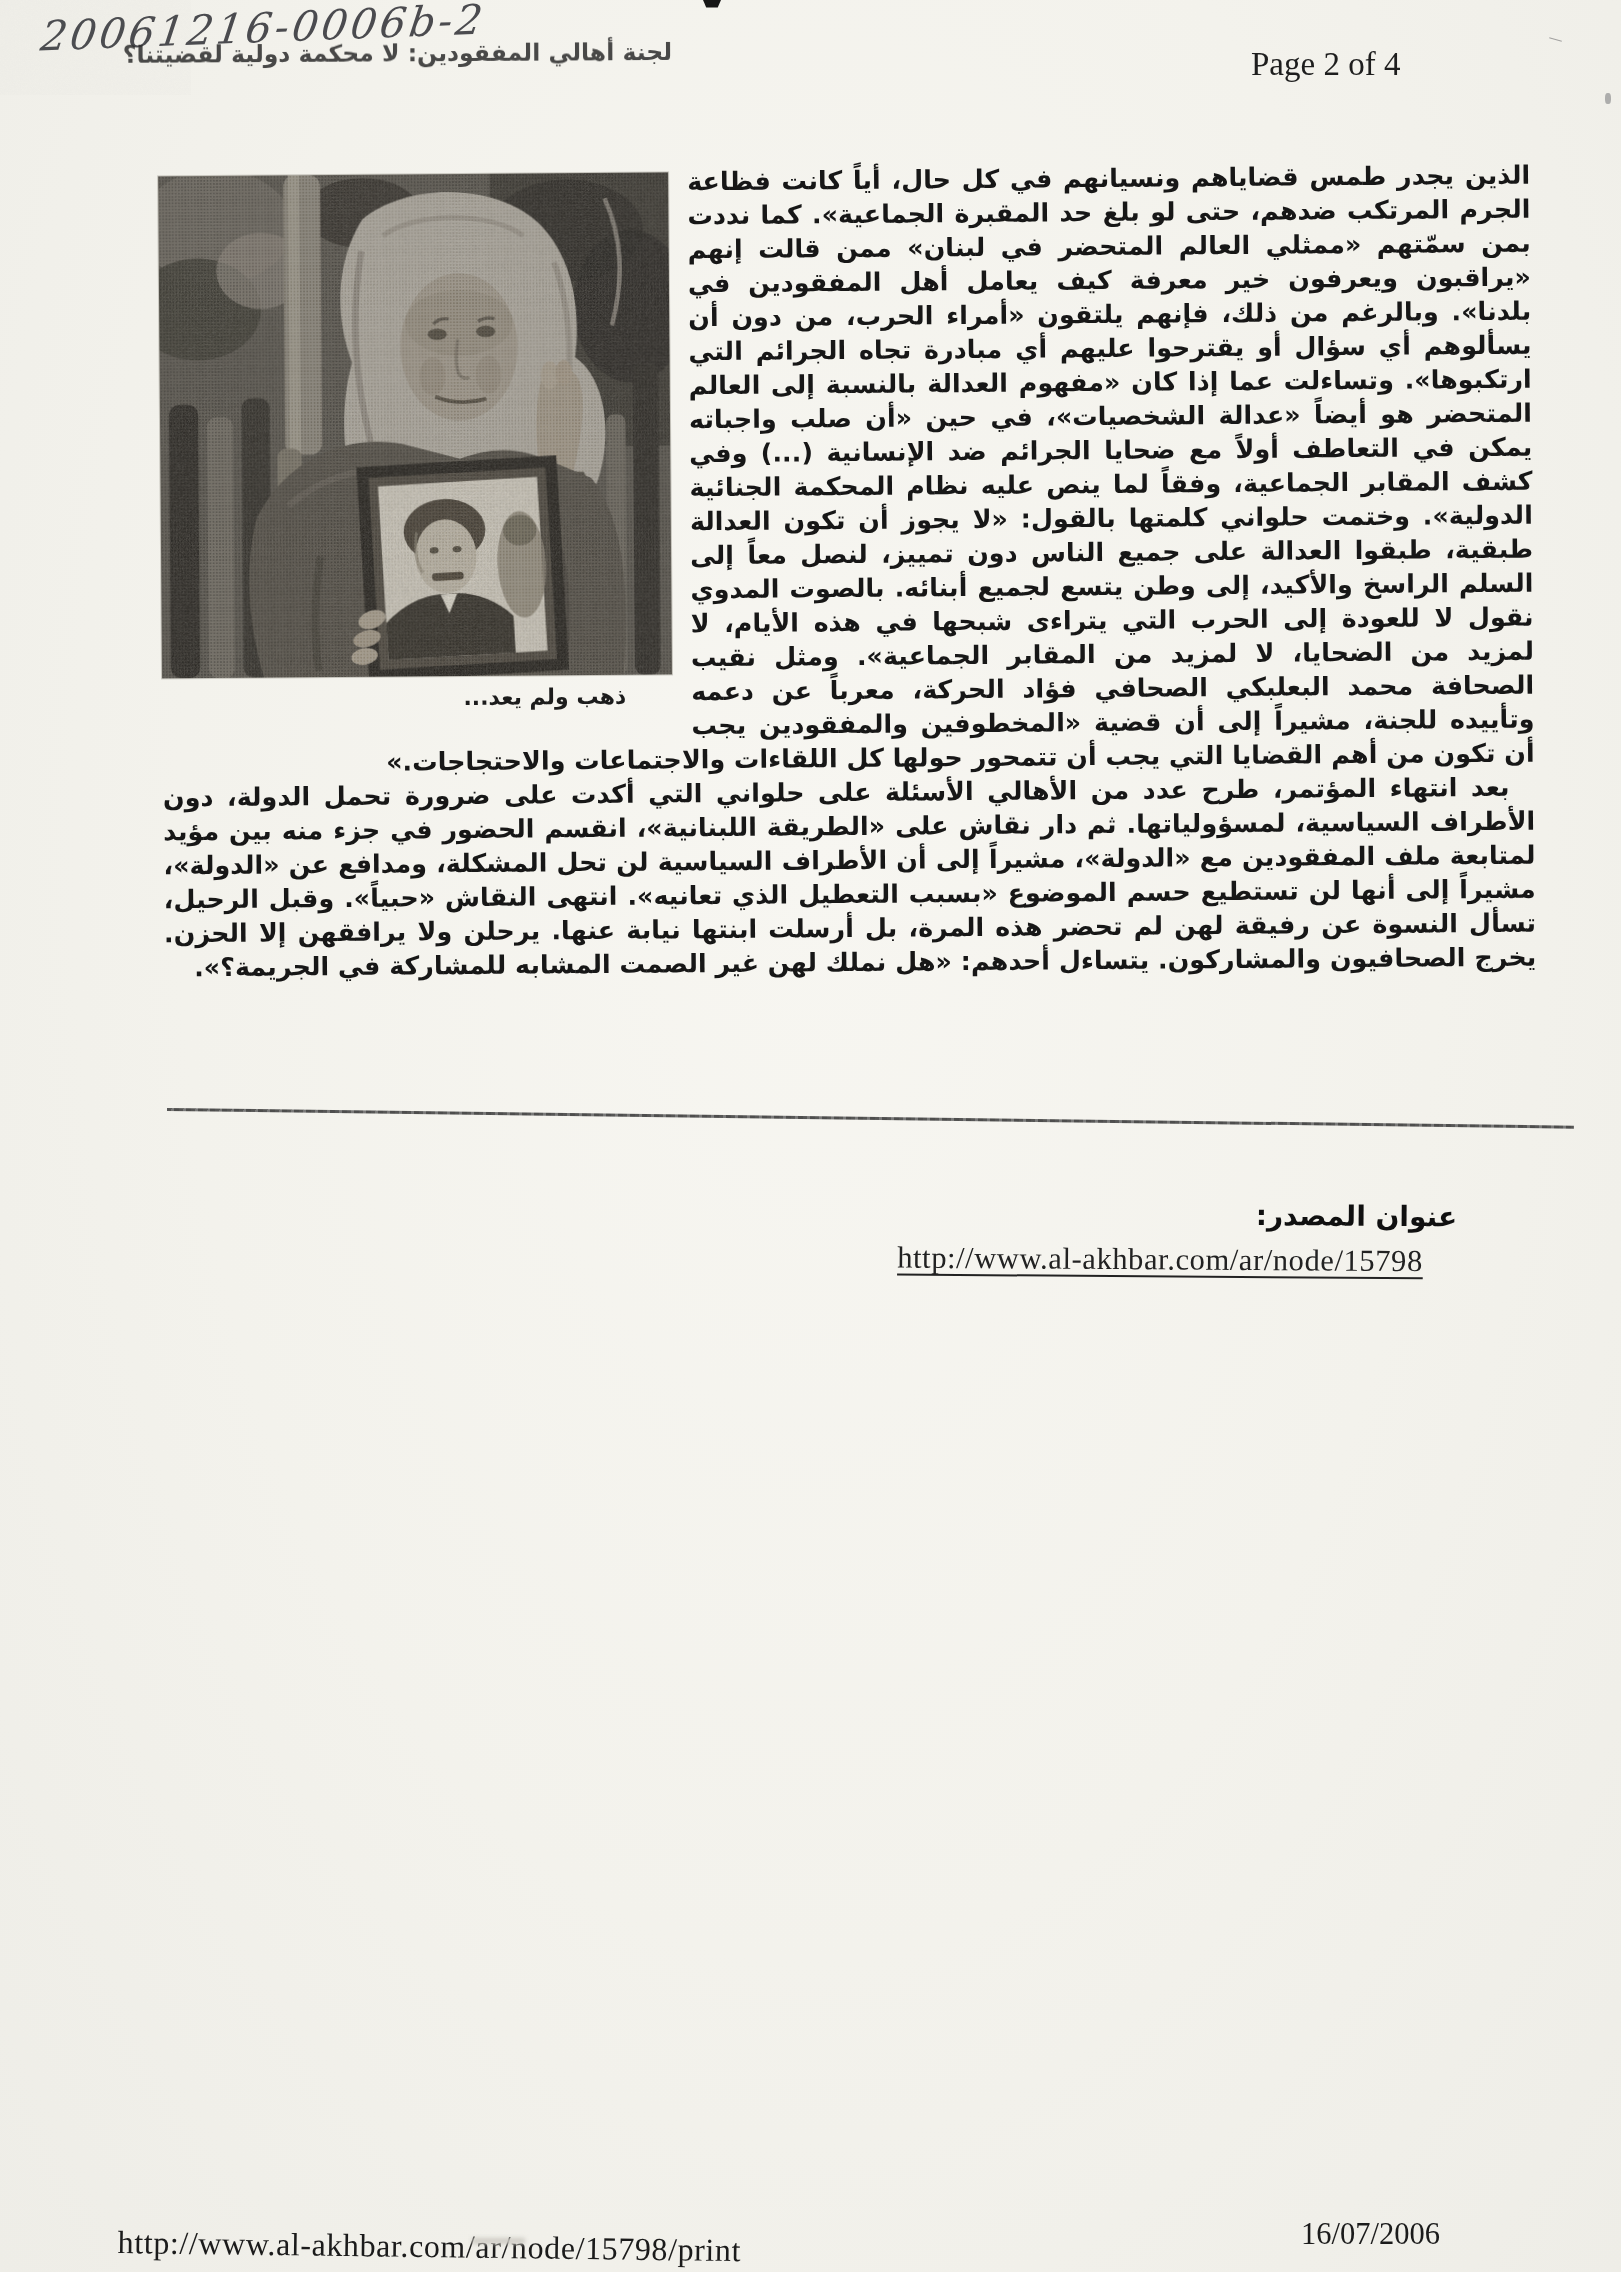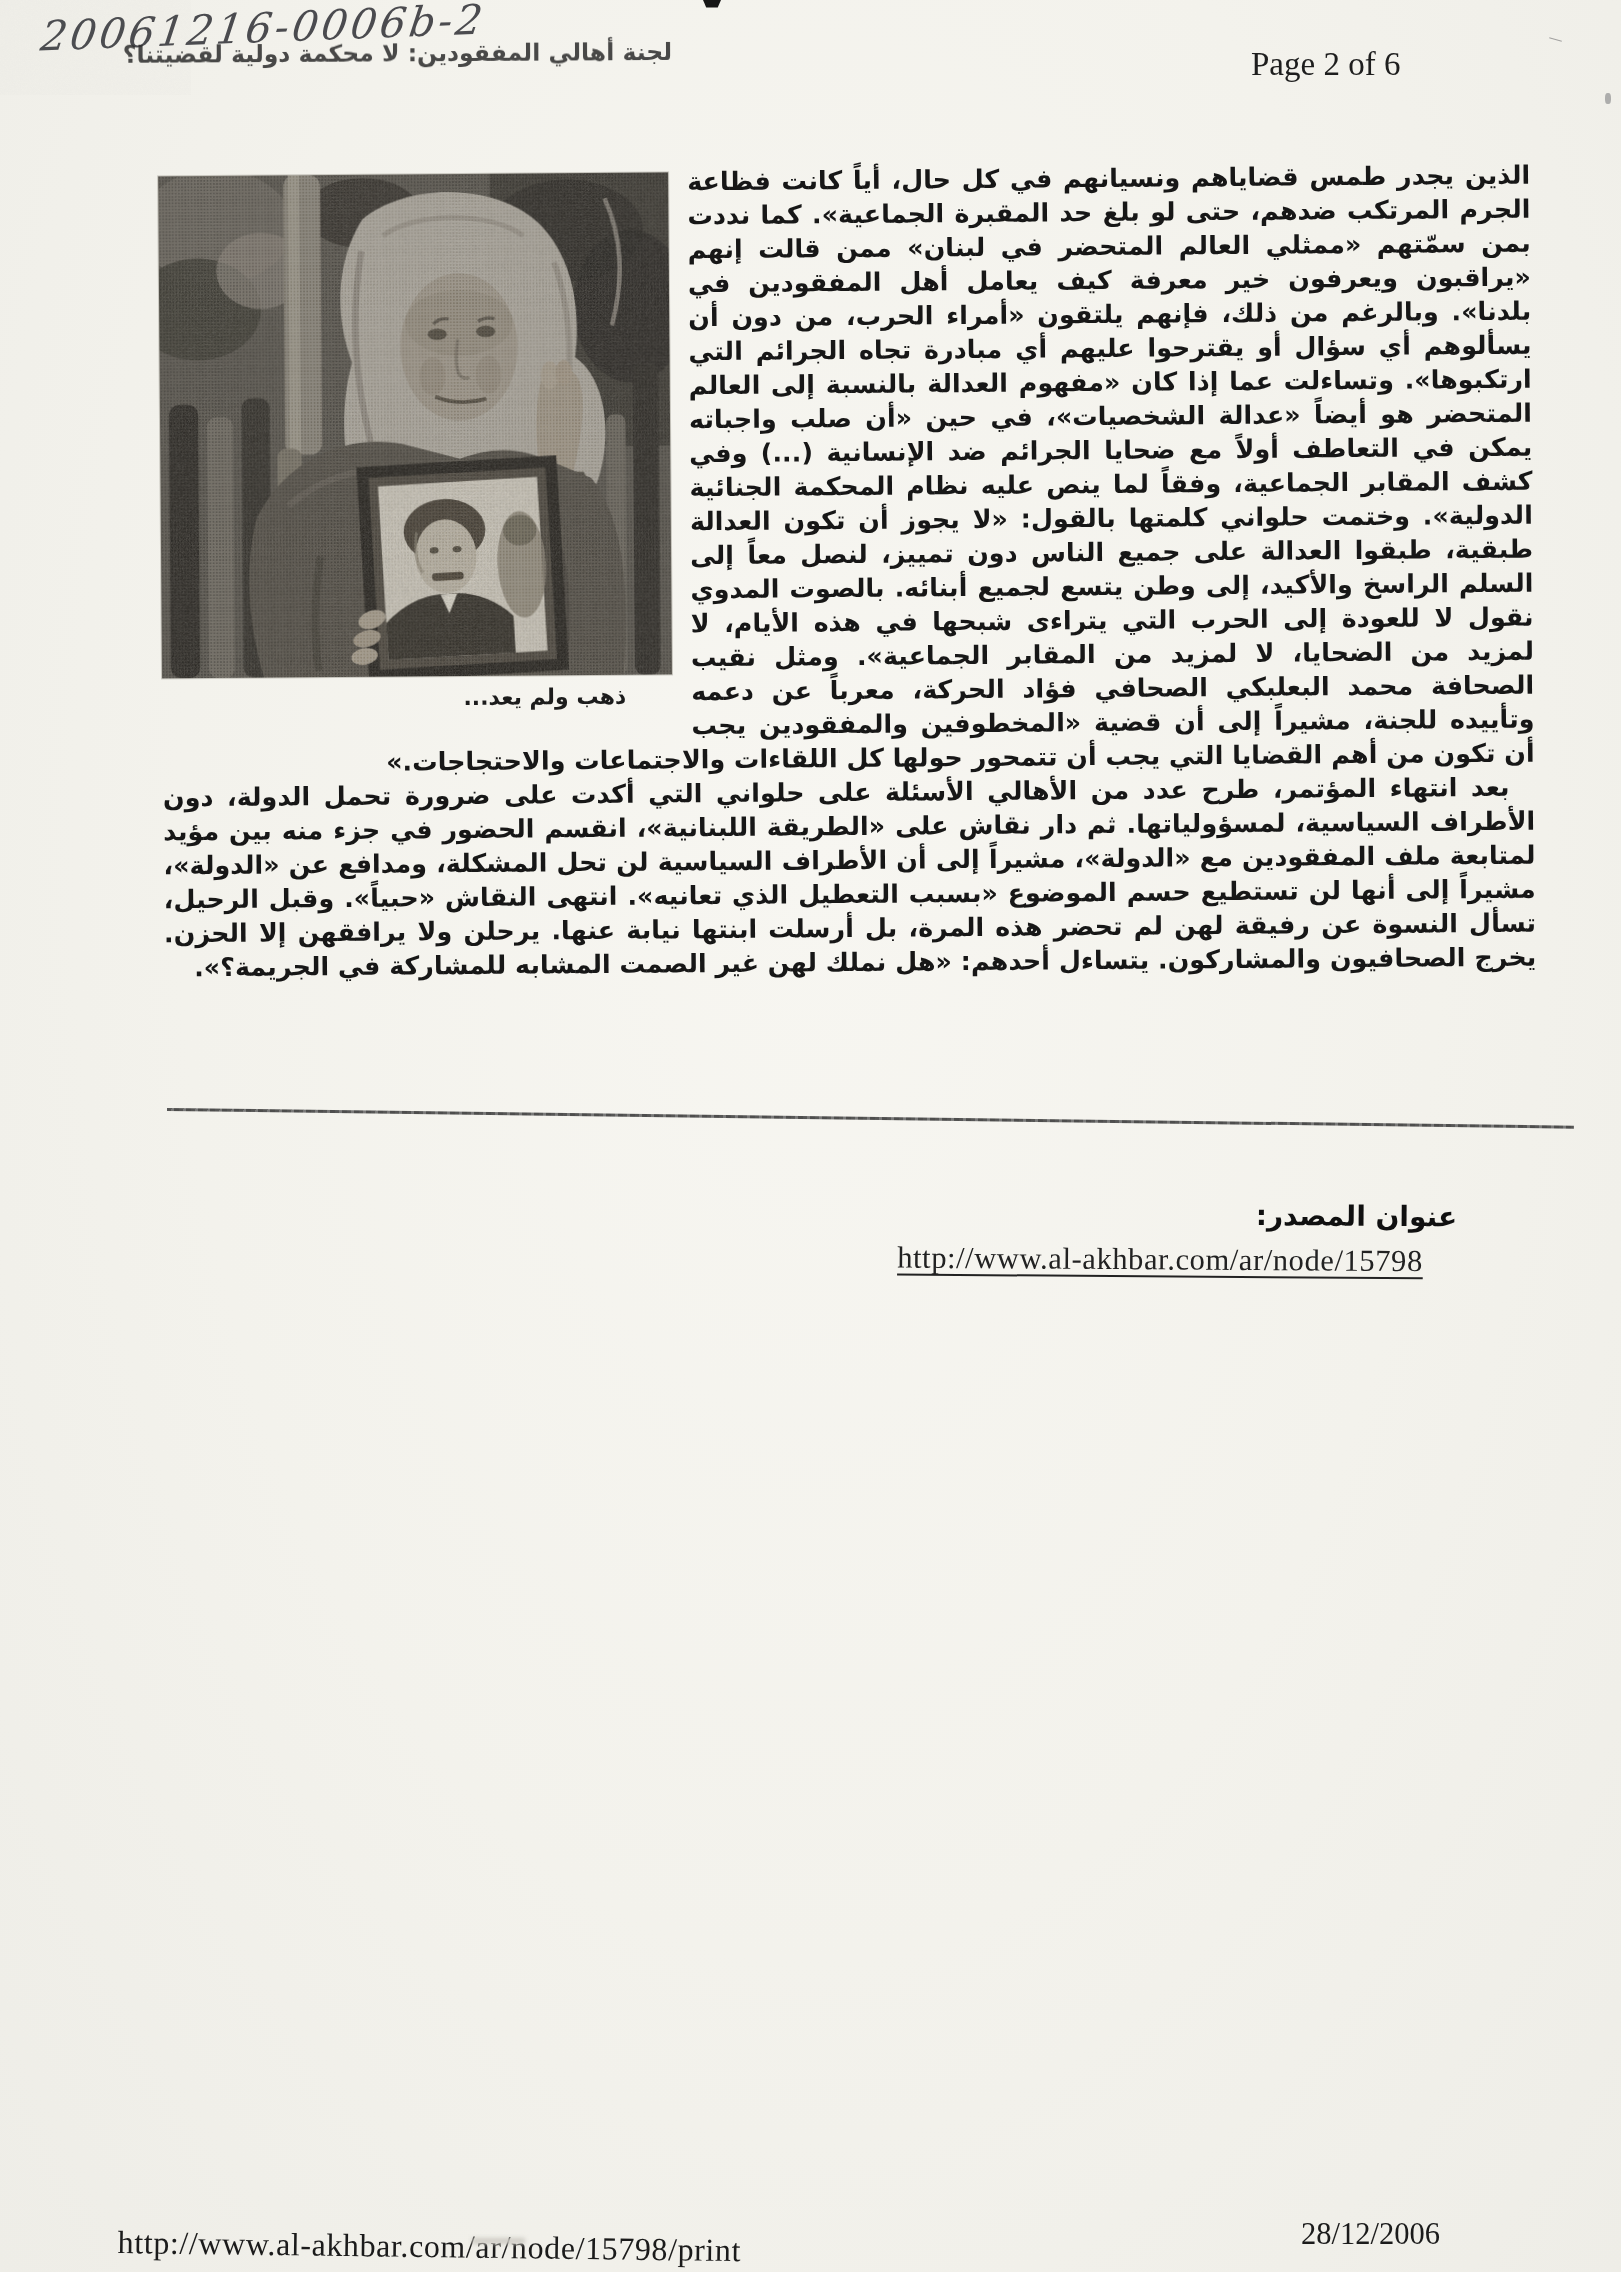--- a/index.html
+++ b/index.html
@@ -89,21 +89,21 @@
 </style>
 </head>
 <body>
 
 <div class="page">
 
   <div class="handwritten">20061216-0006b-2</div>
 
   <div class="header-title" dir="rtl">لجنة أهالي المفقودين: لا محكمة دولية لقضيتنا؟</div>
 
-  <div class="page-indicator">Page 2 of 6</div>
+  <div class="page-indicator">Page 2 of 4</div>
 
   <div class="content" dir="rtl">
 
     <figure class="photo-fig" style="margin-left:0;">
       <div class="photo">
         <svg viewBox="0 0 800 790" preserveAspectRatio="none" aria-hidden="true">
           <defs>
             <filter id="grain" x="0" y="0" width="100%" height="100%">
               <feTurbulence type="fractalNoise" baseFrequency="0.8" numOctaves="2"></feTurbulence>
               <feColorMatrix type="matrix" values="0 0 0 0 0.25  0 0 0 0 0.24  0 0 0 0 0.22  0 0 0 0.55 0"></feColorMatrix>
@@ -182,21 +182,21 @@
   </div>
 
   <div class="divider"></div>
 
   <div class="source">
     <div class="source-label">عنوان المصدر:</div>
     <div class="source-url">http://www.al-akhbar.com/ar/node/15798</div>
   </div>
 
   <div class="footer-url">http://www.al-akhbar.com/ar/node/15798/print</div>
-  <div class="footer-date">28/12/2006</div>
+  <div class="footer-date">16/07/2006</div>
 
   <div class="corner-mark"></div>
   <div class="mark-a"></div>
   <div class="mark-b"></div>
   <div class="smudge"></div>
 
   <svg class="noise" aria-hidden="true" viewBox="0 0 300 150" width="191" height="95">
     <defs>
       <filter id="pnoise" x="0" y="0" width="100%" height="100%">
         <feTurbulence type="fractalNoise" baseFrequency="0.9" numOctaves="2"></feTurbulence>

